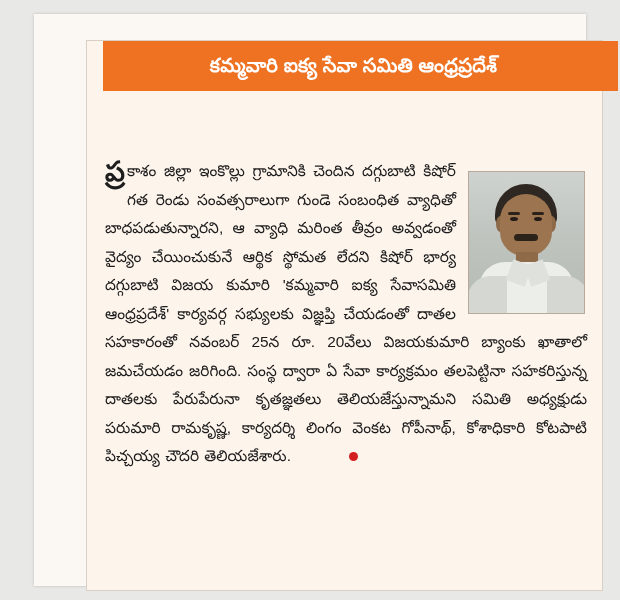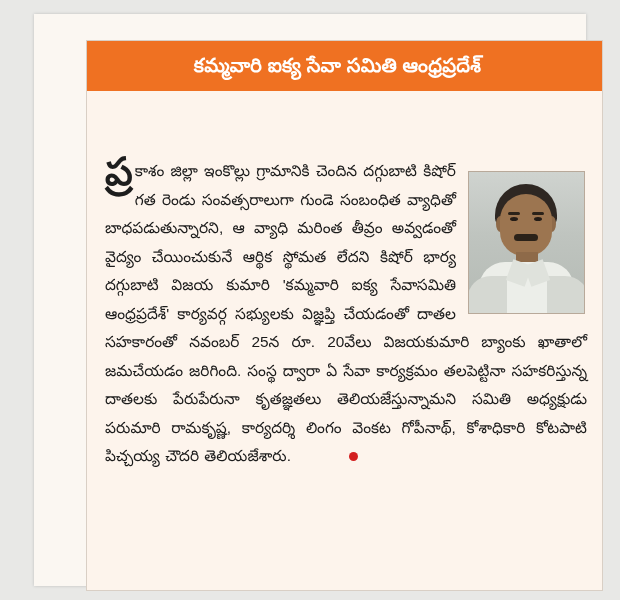--- a/index.html
+++ b/index.html
@@ -35,21 +35,21 @@
     left: 52px;
     top: 26px;
     width: 517px;
     height: 551px;
     background: #fdf4ec;
     border: 1px solid #d9cfc5;
     box-sizing: border-box;
   }
   .headline {
     position: absolute;
-    left: 0px;
+    left: 16px;
     top: 0px;
     width: 515px;
     background: #ef7122;
     padding: 9px 20px 11px 6px;
     box-sizing: border-box;
     text-align: center;
   }
   .headline-line {
     color: #ffffff;
     font-size: 19.5px;
@@ -142,21 +142,21 @@
   .photo .shoulder-l {
     position: absolute; left: -2px; top: 104px;
     width: 40px; height: 40px; background: #d5d8d2; border-radius: 24px 0 0 0;
   }
   .photo .shoulder-r {
     position: absolute; left: 78px; top: 104px;
     width: 42px; height: 40px; background: #d5d8d2; border-radius: 0 24px 0 0;
   }
   .dropcap {
     float: left;
-    font-size: 39px;
+    font-size: 28px;
     line-height: 28px;
     font-weight: bold;
     color: #1d1d1d;
     margin: 1px 2px 0 0;
   }
   .para {
     font-size: 15.4px;
     line-height: 28.5px;
     color: #1a1a1a;
     text-align: justify;

